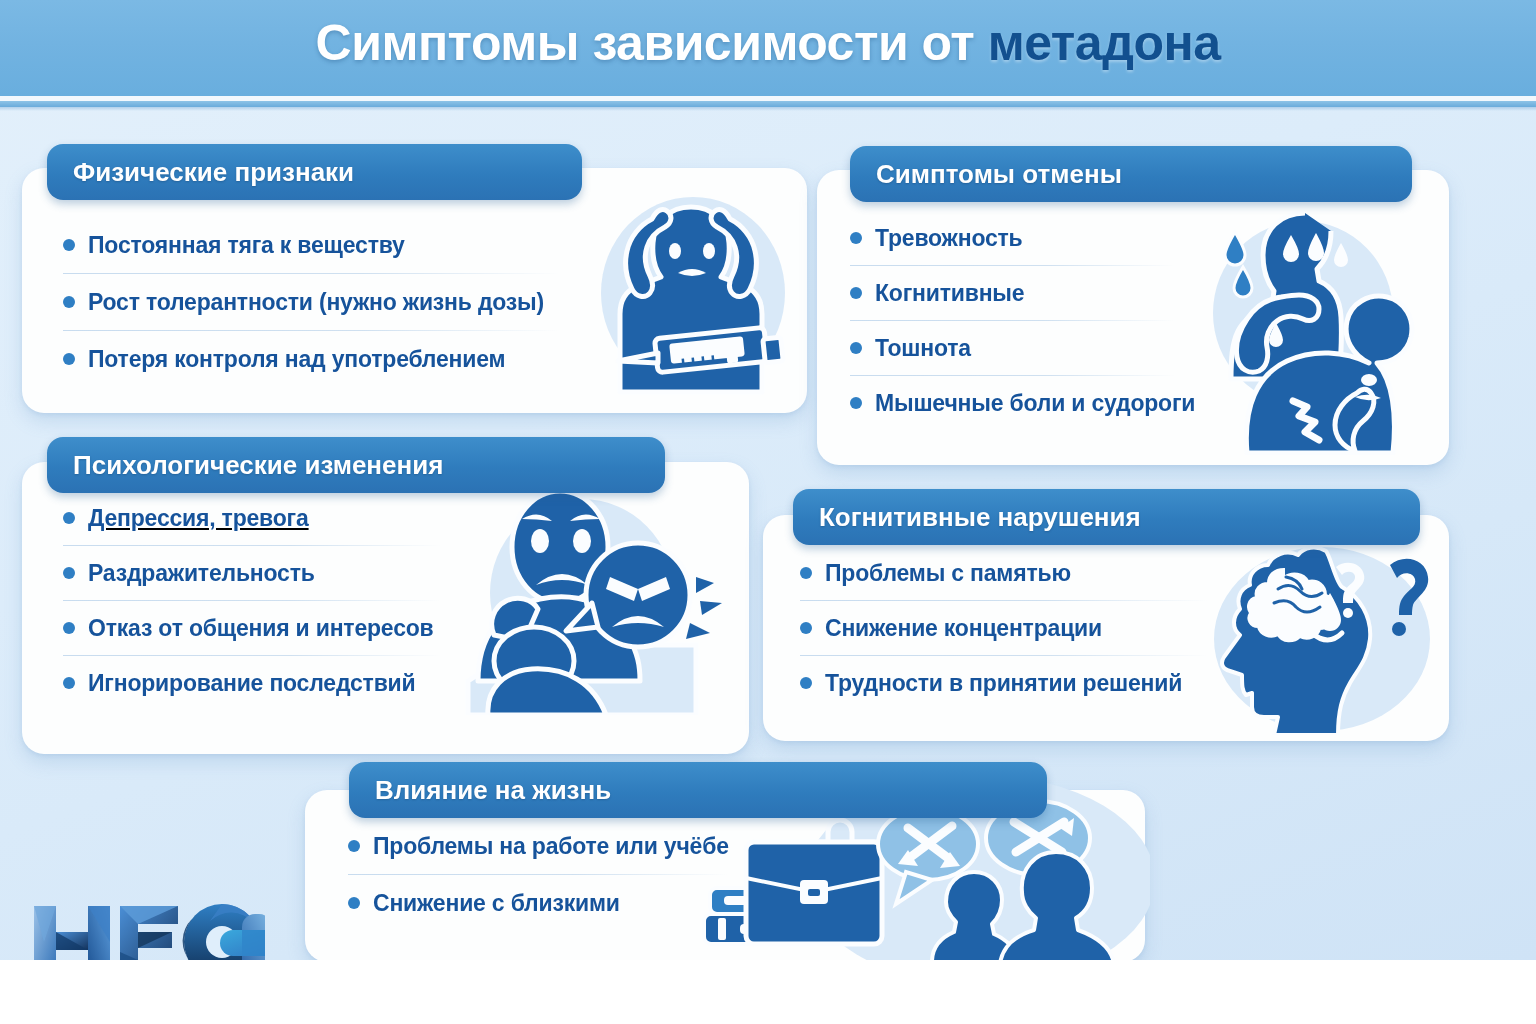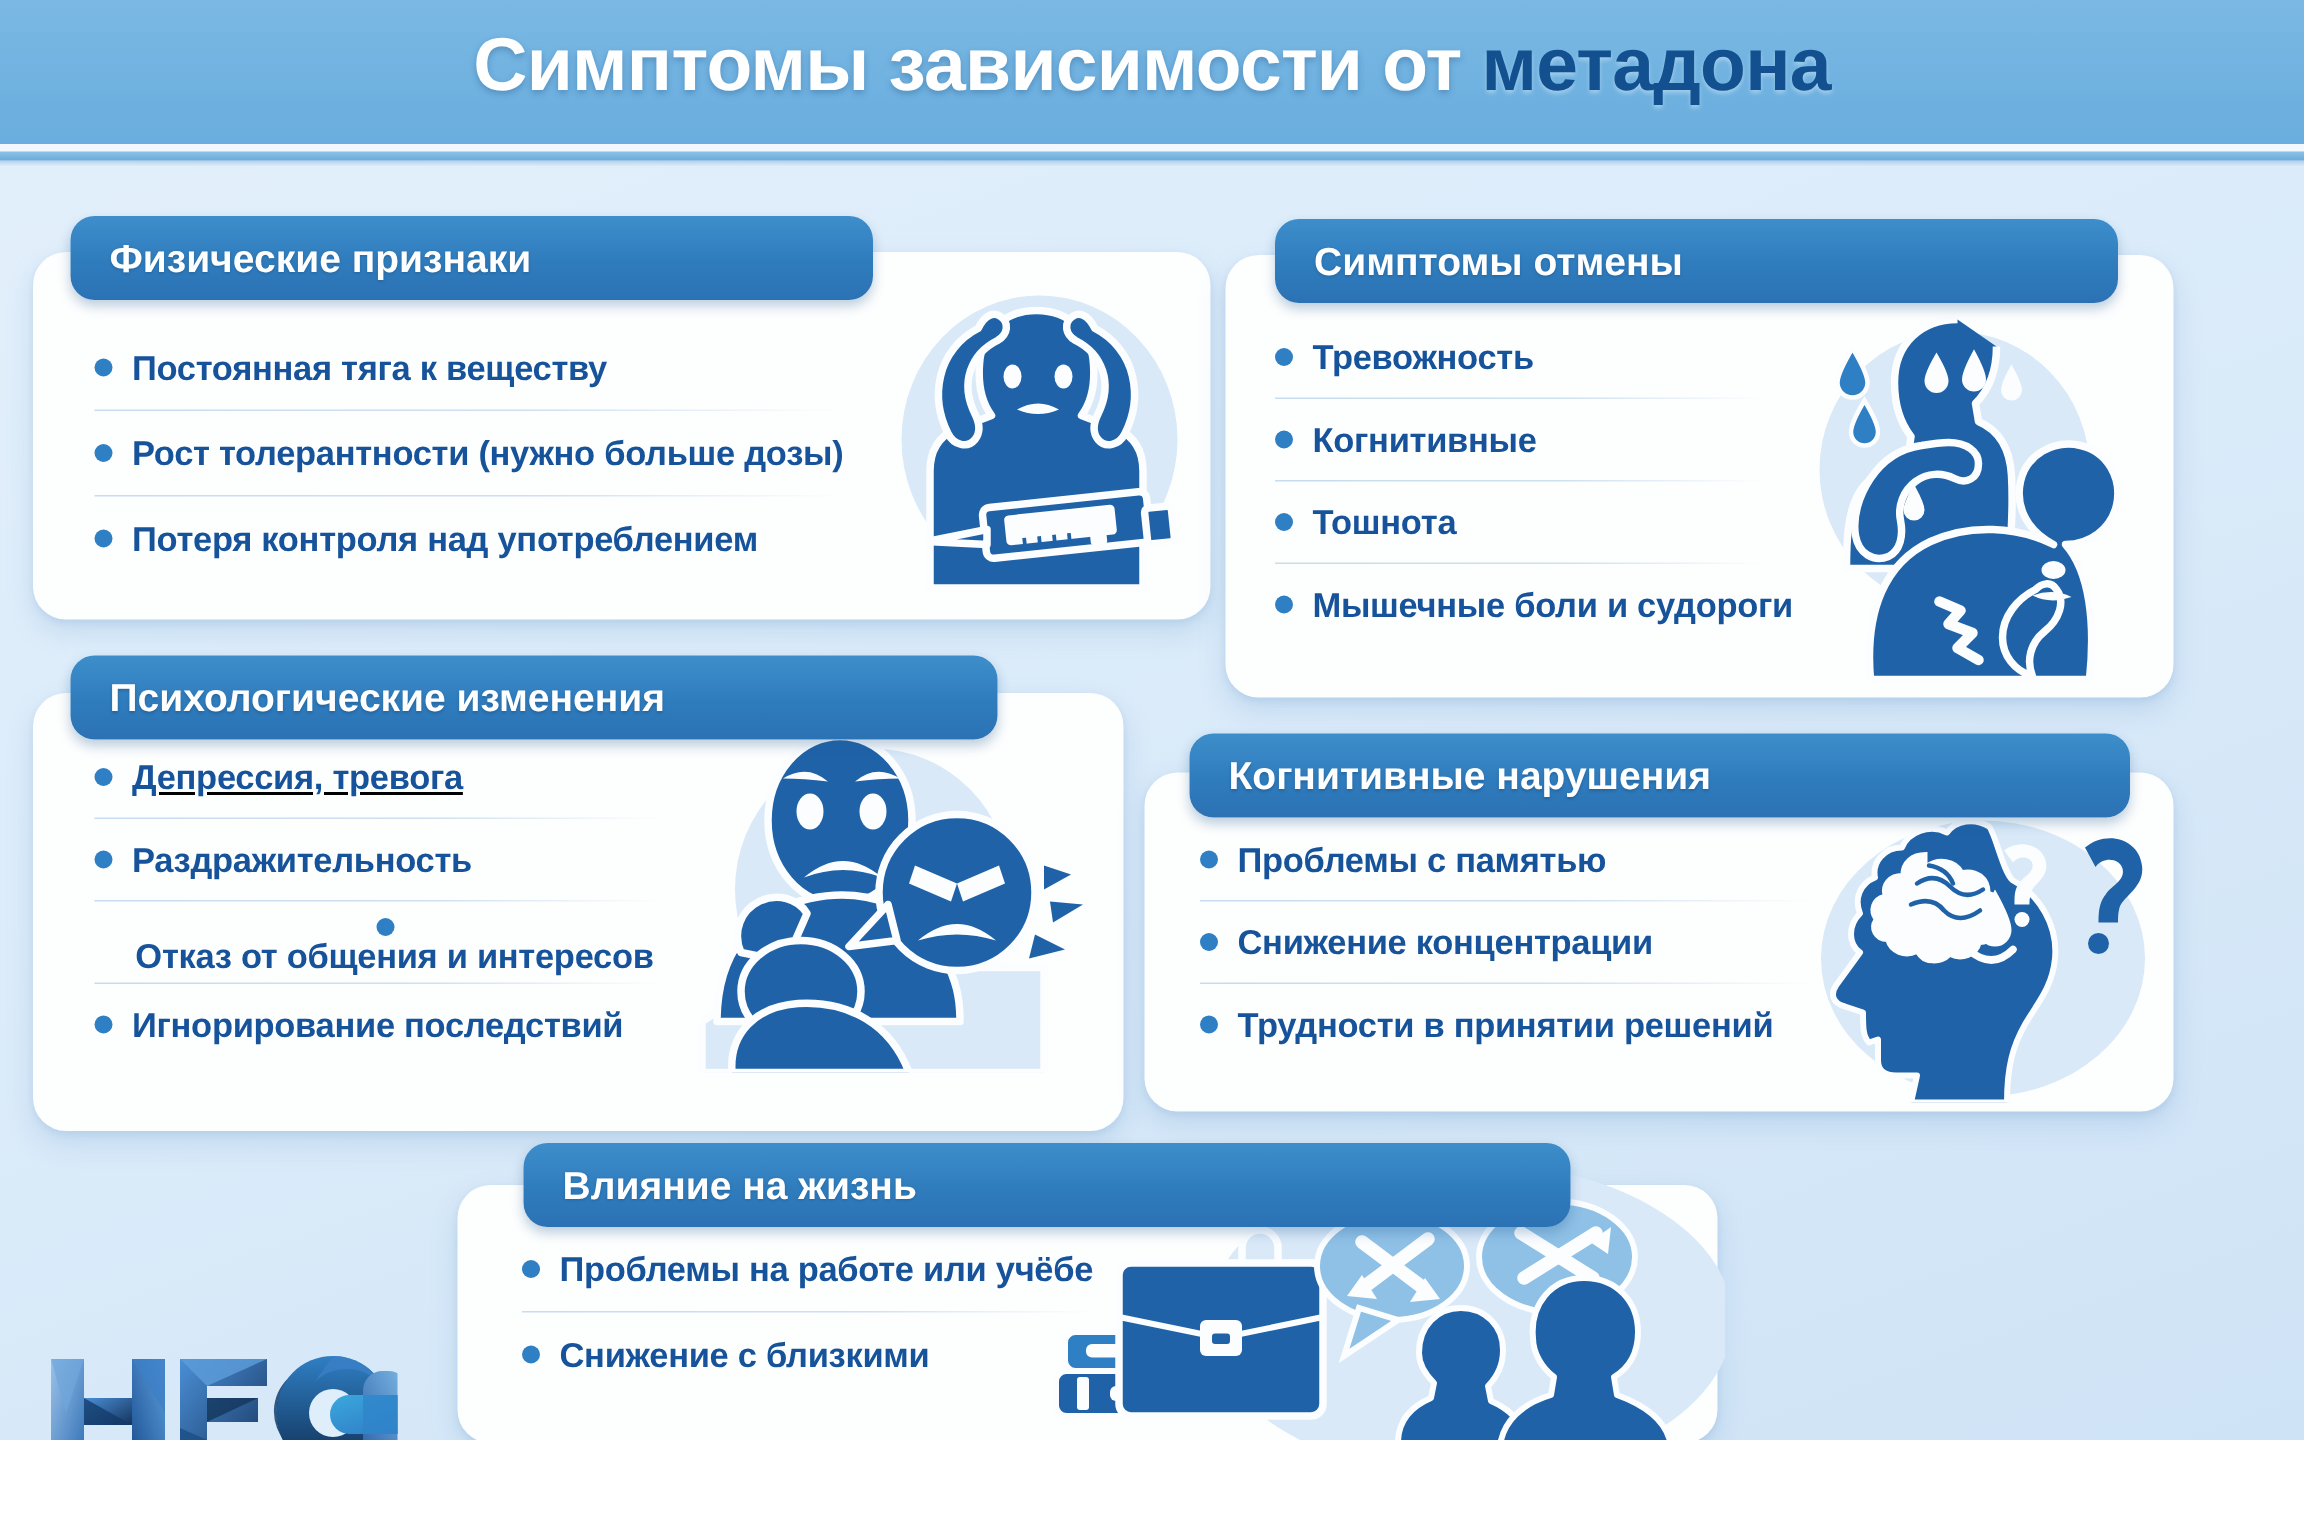--- a/index.html
+++ b/index.html
@@ -179,21 +179,21 @@
   </div>
 
   <div class="list" style="left:63px; top:228px; width:500px;">
     <div class="li" style="height:34px;">
       <span class="dot"></span>
       <span class="li-text">Постоянная тяга к веществу</span>
     </div>
     <div class="divider" style="margin:11px 0 11px 0; width:497px;"></div>
     <div class="li" style="height:34px;">
       <span class="dot"></span>
-      <span class="li-text">Рост толерантности (нужно больше дозы)</span>
+      <span class="li-text">Рост толерантности (нужно жизнь дозы)</span>
     </div>
     <div class="divider" style="margin:11px 0 11px 0; width:497px;"></div>
     <div class="li" style="height:34px;">
       <span class="dot"></span>
       <span class="li-text">Потеря контроля над употреблением</span>
     </div>
   </div>
 
   <div class="card" style="left:817px; top:170px; width:632px; height:295px;"></div>
 
@@ -315,21 +315,21 @@
     <div class="li" style="height:32px;text-decoration:underline;">
       <span class="dot"></span>
       <span class="li-text">Депрессия, тревога</span>
     </div>
     <div class="divider" style="margin:11px 0; width:378px;"></div>
     <div class="li" style="height:32px;">
       <span class="dot"></span>
       <span class="li-text">Раздражительность</span>
     </div>
     <div class="divider" style="margin:11px 0; width:378px;"></div>
-    <div class="li" style="height:32px;flex-direction:column;">
+    <div class="li" style="height:32px;">
       <span class="dot"></span>
       <span class="li-text">Отказ от общения и интересов</span>
     </div>
     <div class="divider" style="margin:11px 0; width:378px;"></div>
     <div class="li" style="height:32px;">
       <span class="dot"></span>
       <span class="li-text">Игнорирование последствий</span>
     </div>
   </div>
 

